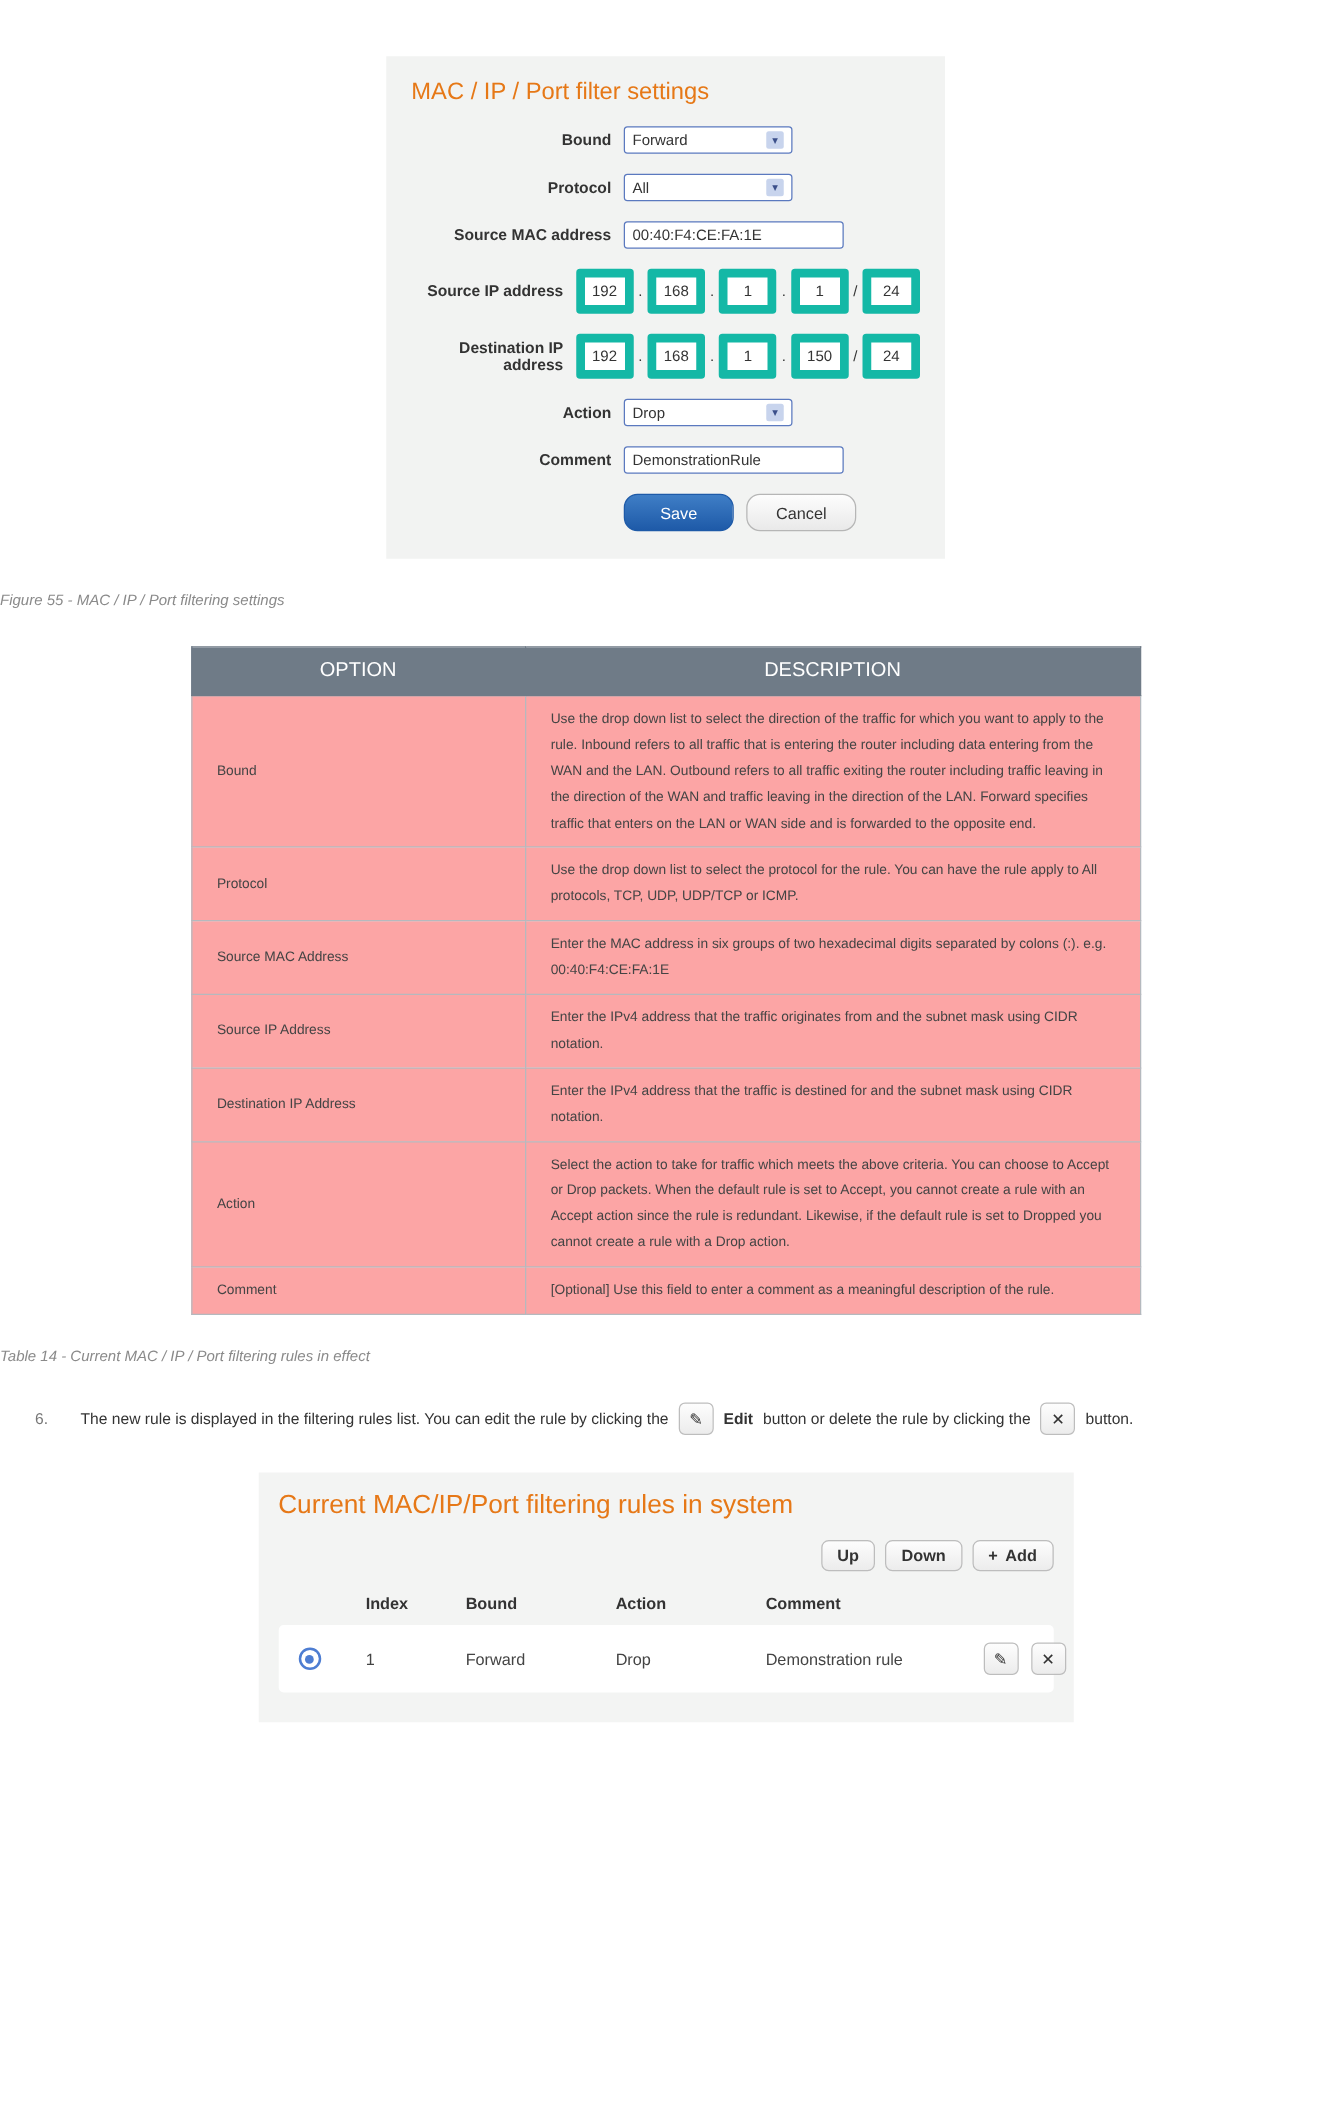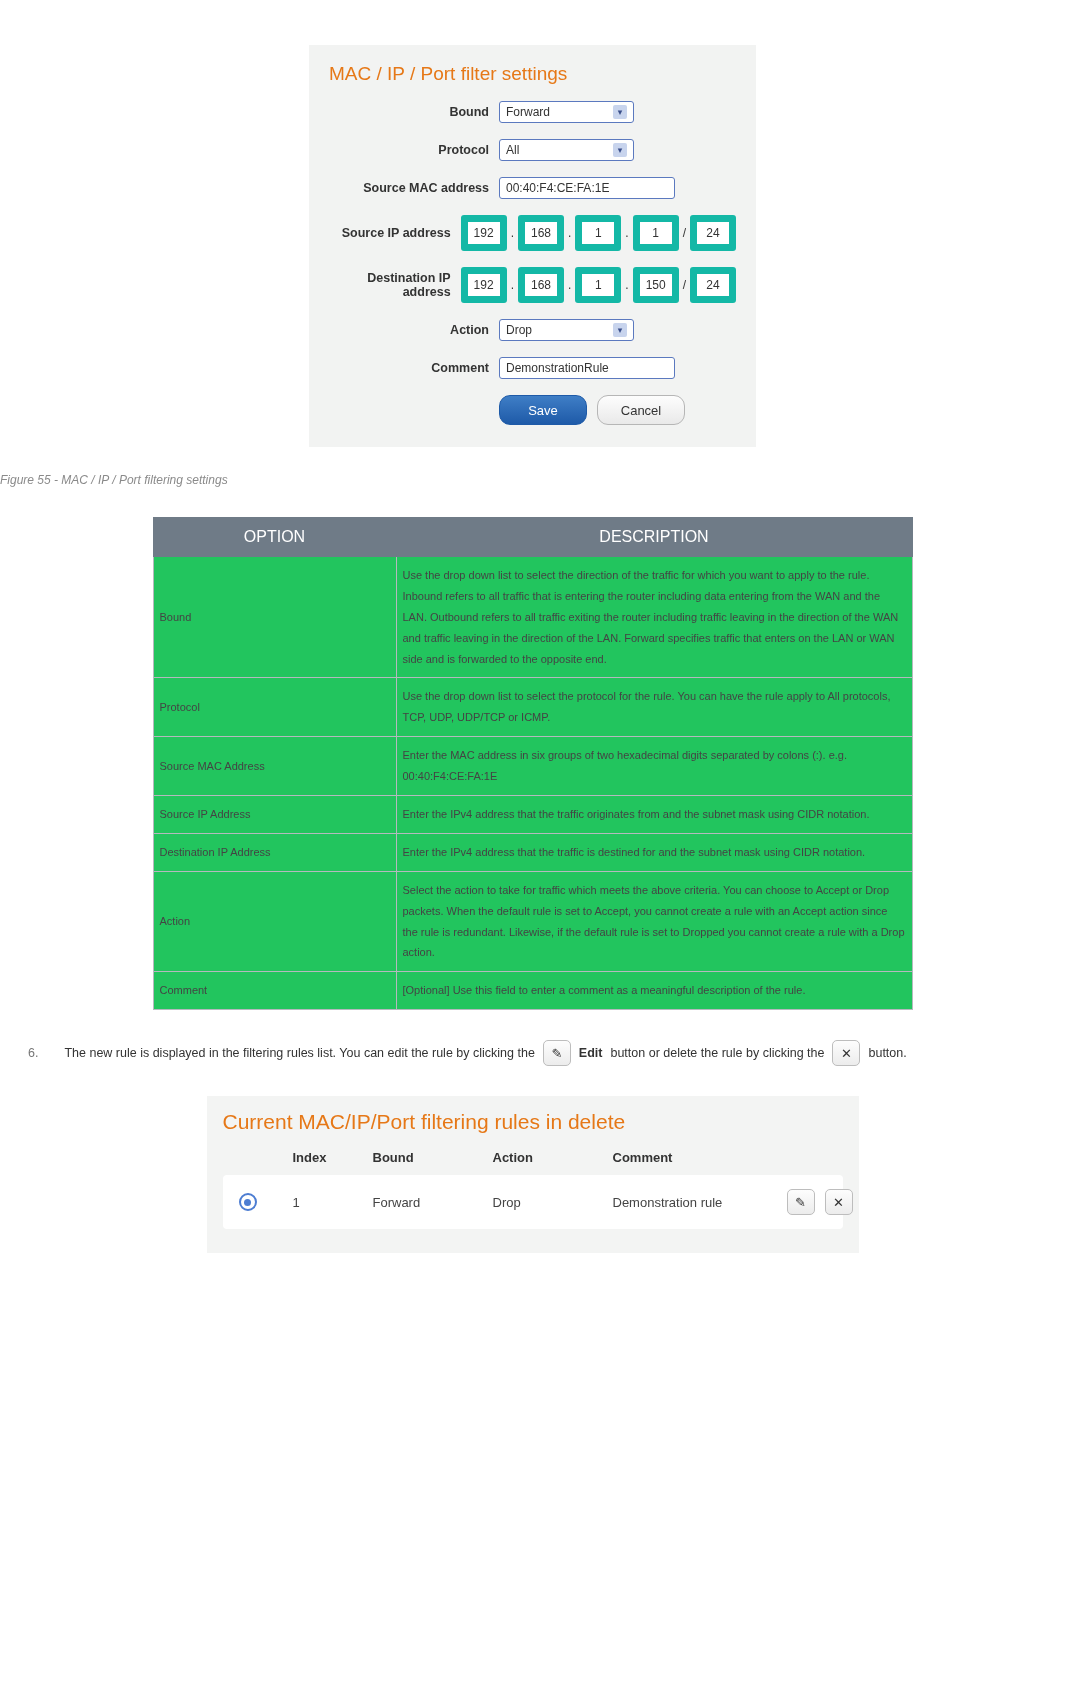--- a/index.html
+++ b/index.html
@@ -137,22 +137,22 @@
     color: #fff;
     font-weight: 400;
     padding: 10px 8px;
     text-align: center;
     font-size: 16px;
     border: 1px solid #6f7b87;
   }
   table.opt th:first-child { width: 226px; }
   table.opt td {
     border: 1px solid #b5b9be;
-    padding: 8px 6px;
-    background: #22c55e;
+    padding: 8px 20px;
+    background: #fca5a5;
     vertical-align: middle;
     line-height: 1.9;
     color: #444;
   }
   table.opt td:first-child { width: 226px; }
 
   .step-line {
     font-size: 12.5px;
     margin: 30px 0 30px 28px;
     display: flex;
@@ -344,33 +344,42 @@
         <tr>
           <td>Action</td>
           <td>Select the action to take for traffic which meets the above criteria. You can choose to Accept or Drop packets. When the default rule is set to Accept, you cannot create a rule with an Accept action since the rule is redundant. Likewise, if the default rule is set to Dropped you cannot create a rule with a Drop action.</td>
         </tr>
         <tr>
           <td>Comment</td>
           <td>[Optional] Use this field to enter a comment as a meaningful description of the rule.</td>
         </tr>
       </tbody>
   </table>
+  <div class="fig-caption">Table 14 - Current MAC / IP / Port filtering rules in effect</div>
 
   <div class="step-line">
     <span class="step-num">6.</span>
     <span>The new rule is displayed in the filtering rules list. You can edit the rule by clicking the</span>
     <span class="icon-btn">✎</span>
     <span><b>Edit</b></span>
     <span>button or delete the rule by clicking the</span>
     <span class="icon-btn">✕</span>
     <span>button.</span>
   </div>
 
   <div class="panel2">
-    <h2>Current MAC/IP/Port filtering rules in delete</h2>
+    <h2>Current MAC/IP/Port filtering rules in system</h2>
+    <div class="toolbar-right">
+      <div class="tool-btn">Up</div>
+      <div class="tool-btn">Down</div>
+      <div class="tool-btn">
+        <span>+</span>
+        <span>Add</span>
+      </div>
+    </div>
     <div class="rules-head">
       <span></span>
       <span>Index</span>
       <span>Bound</span>
       <span>Action</span>
       <span>Comment</span>
       <span></span>
     </div>
     <div class="rules-row">
       <span class="radio">

